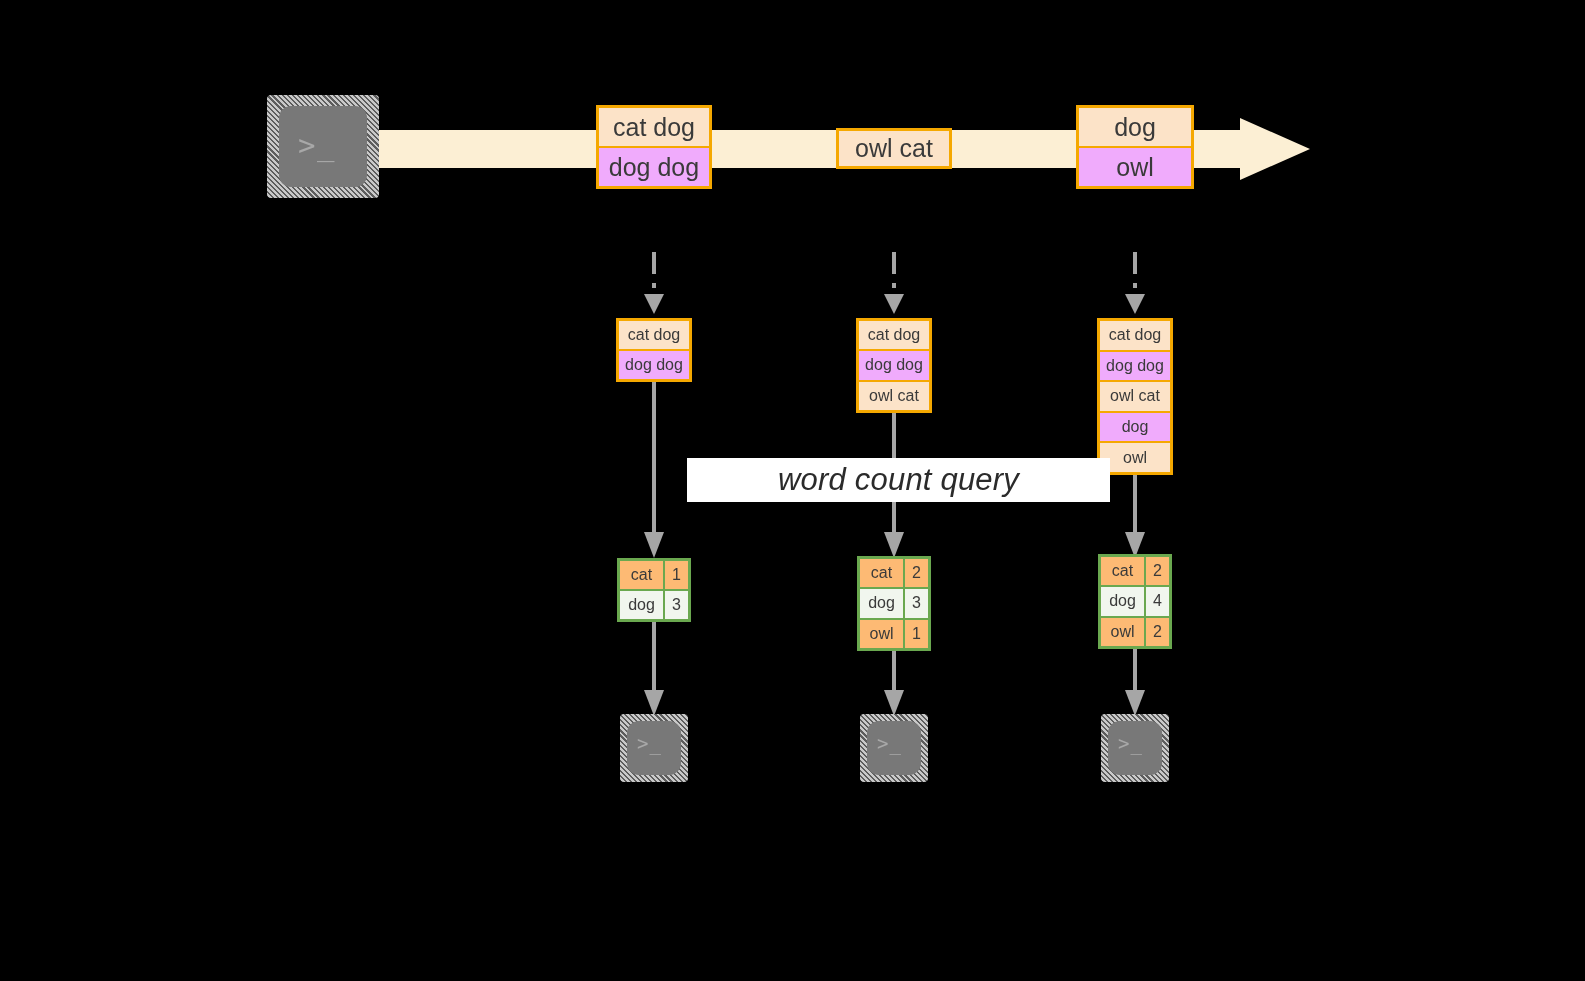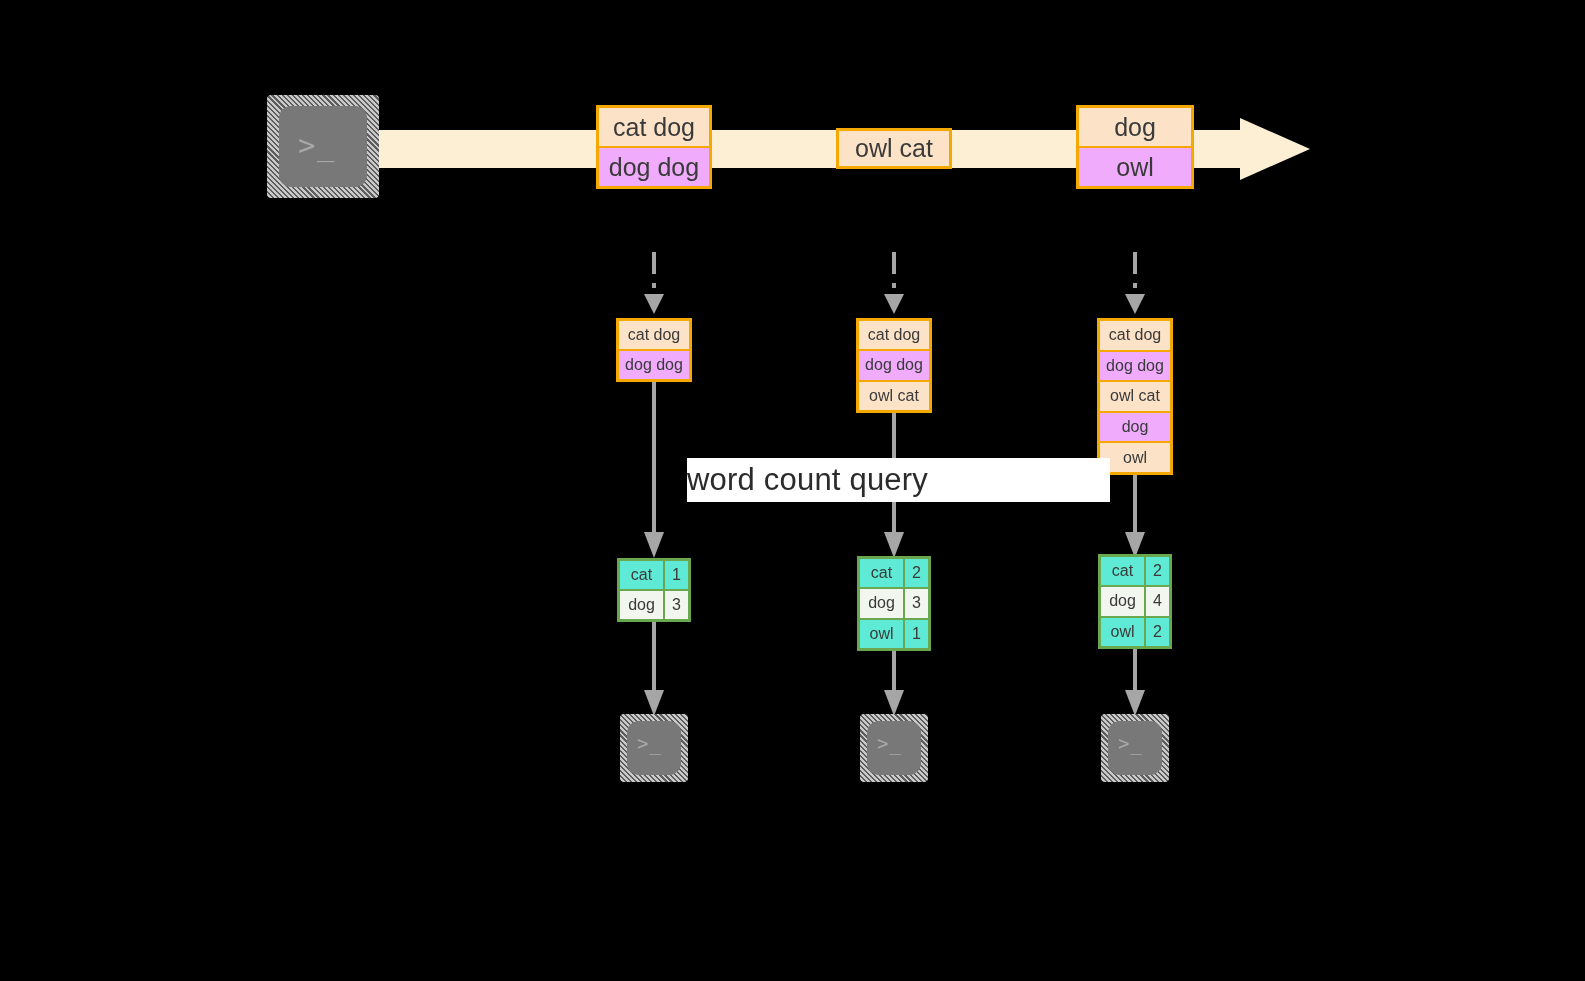--- a/index.html
+++ b/index.html
@@ -110,36 +110,38 @@
     color: #3a3a3a;
     white-space: nowrap;
   }
   .gcell-word {
     flex: 0 0 45px;
     border-right: 2px solid #6aa84f;
   }
   .gcell-count {
     flex: 1 1 auto;
   }
-  .gbox-row.shade-a .gcell { background: #5eead4; }
+  .gbox-row.shade-a .gcell { background: #fdba74; }
   .gbox-row.shade-b .gcell { background: #f1f6ee; }
 
   
   .vconn {
     position: absolute;
     pointer-events: none;
   }
 
   
   .query-banner {
     position: absolute;
     background: #ffffff;
     display: flex;
     align-items: center;
-    box-sizing: border-box;
+    justify-content: center;
+    box-sizing: border-box;
+    font-style: italic;
   }
   .query-banner span {
     font-size: 31px;
     color: #2b2b2b;
     white-space: nowrap;
     letter-spacing: 0.2px;
   }
 </style>
 </head>
 <body>

